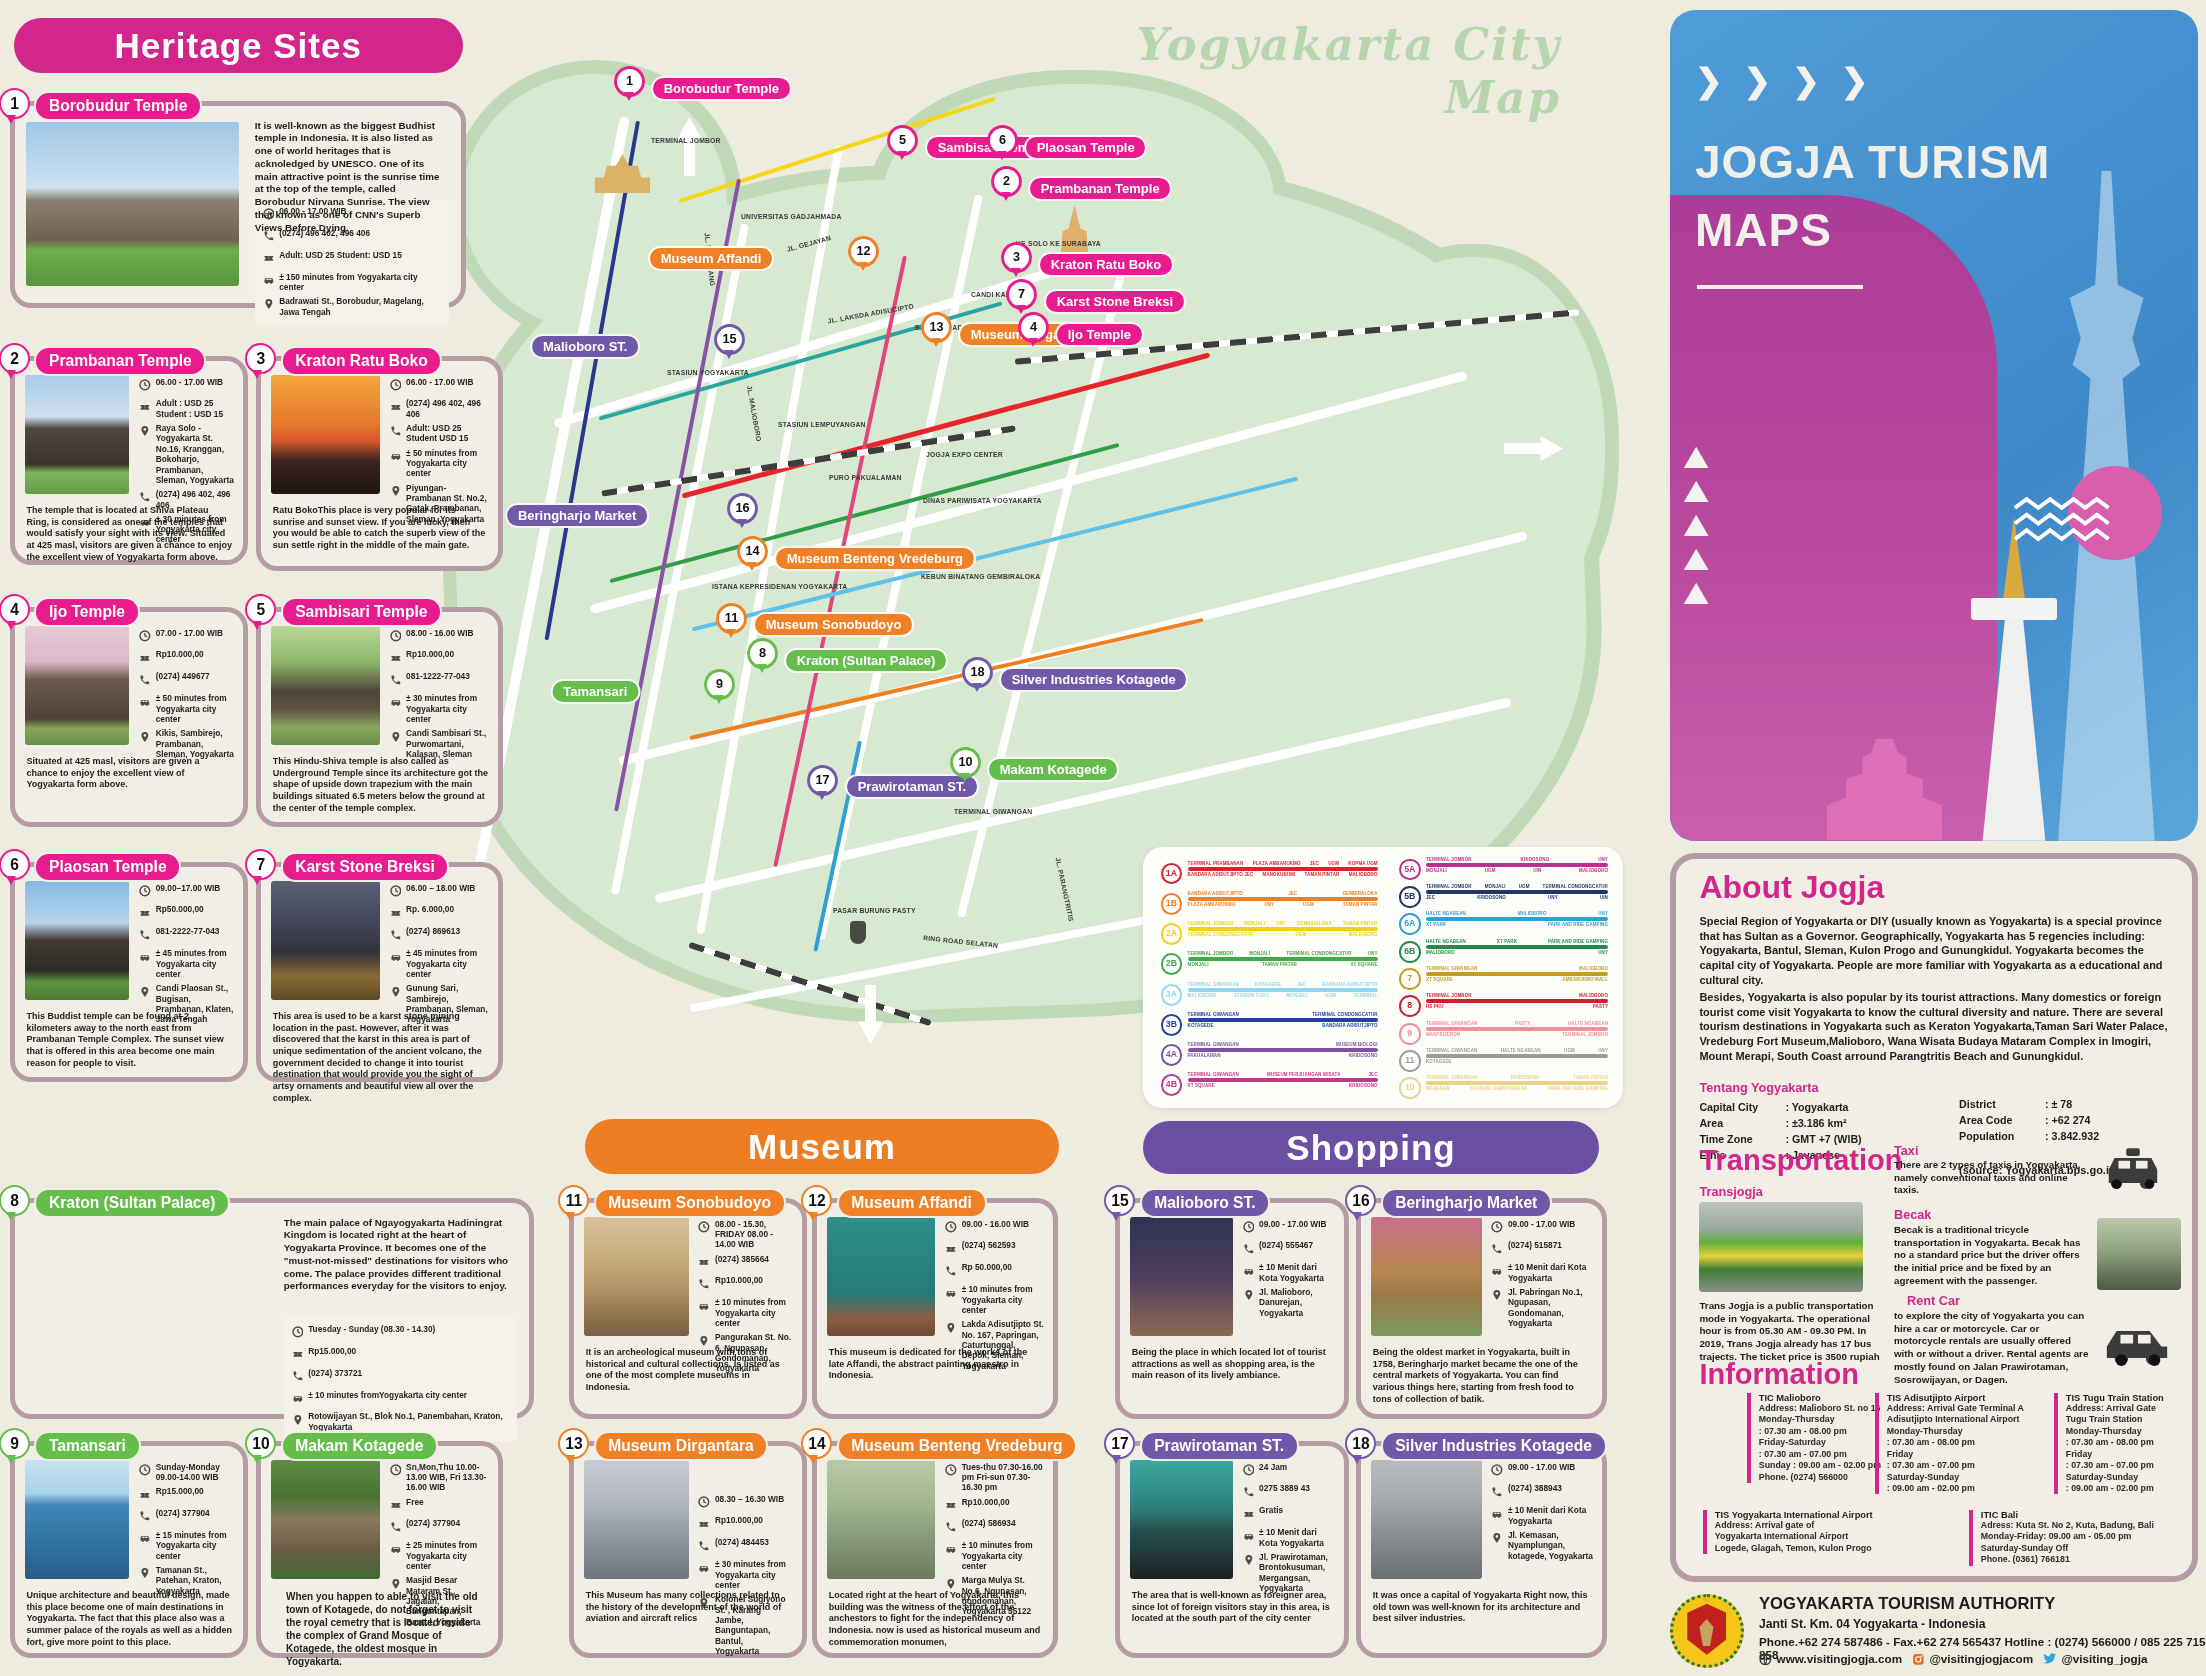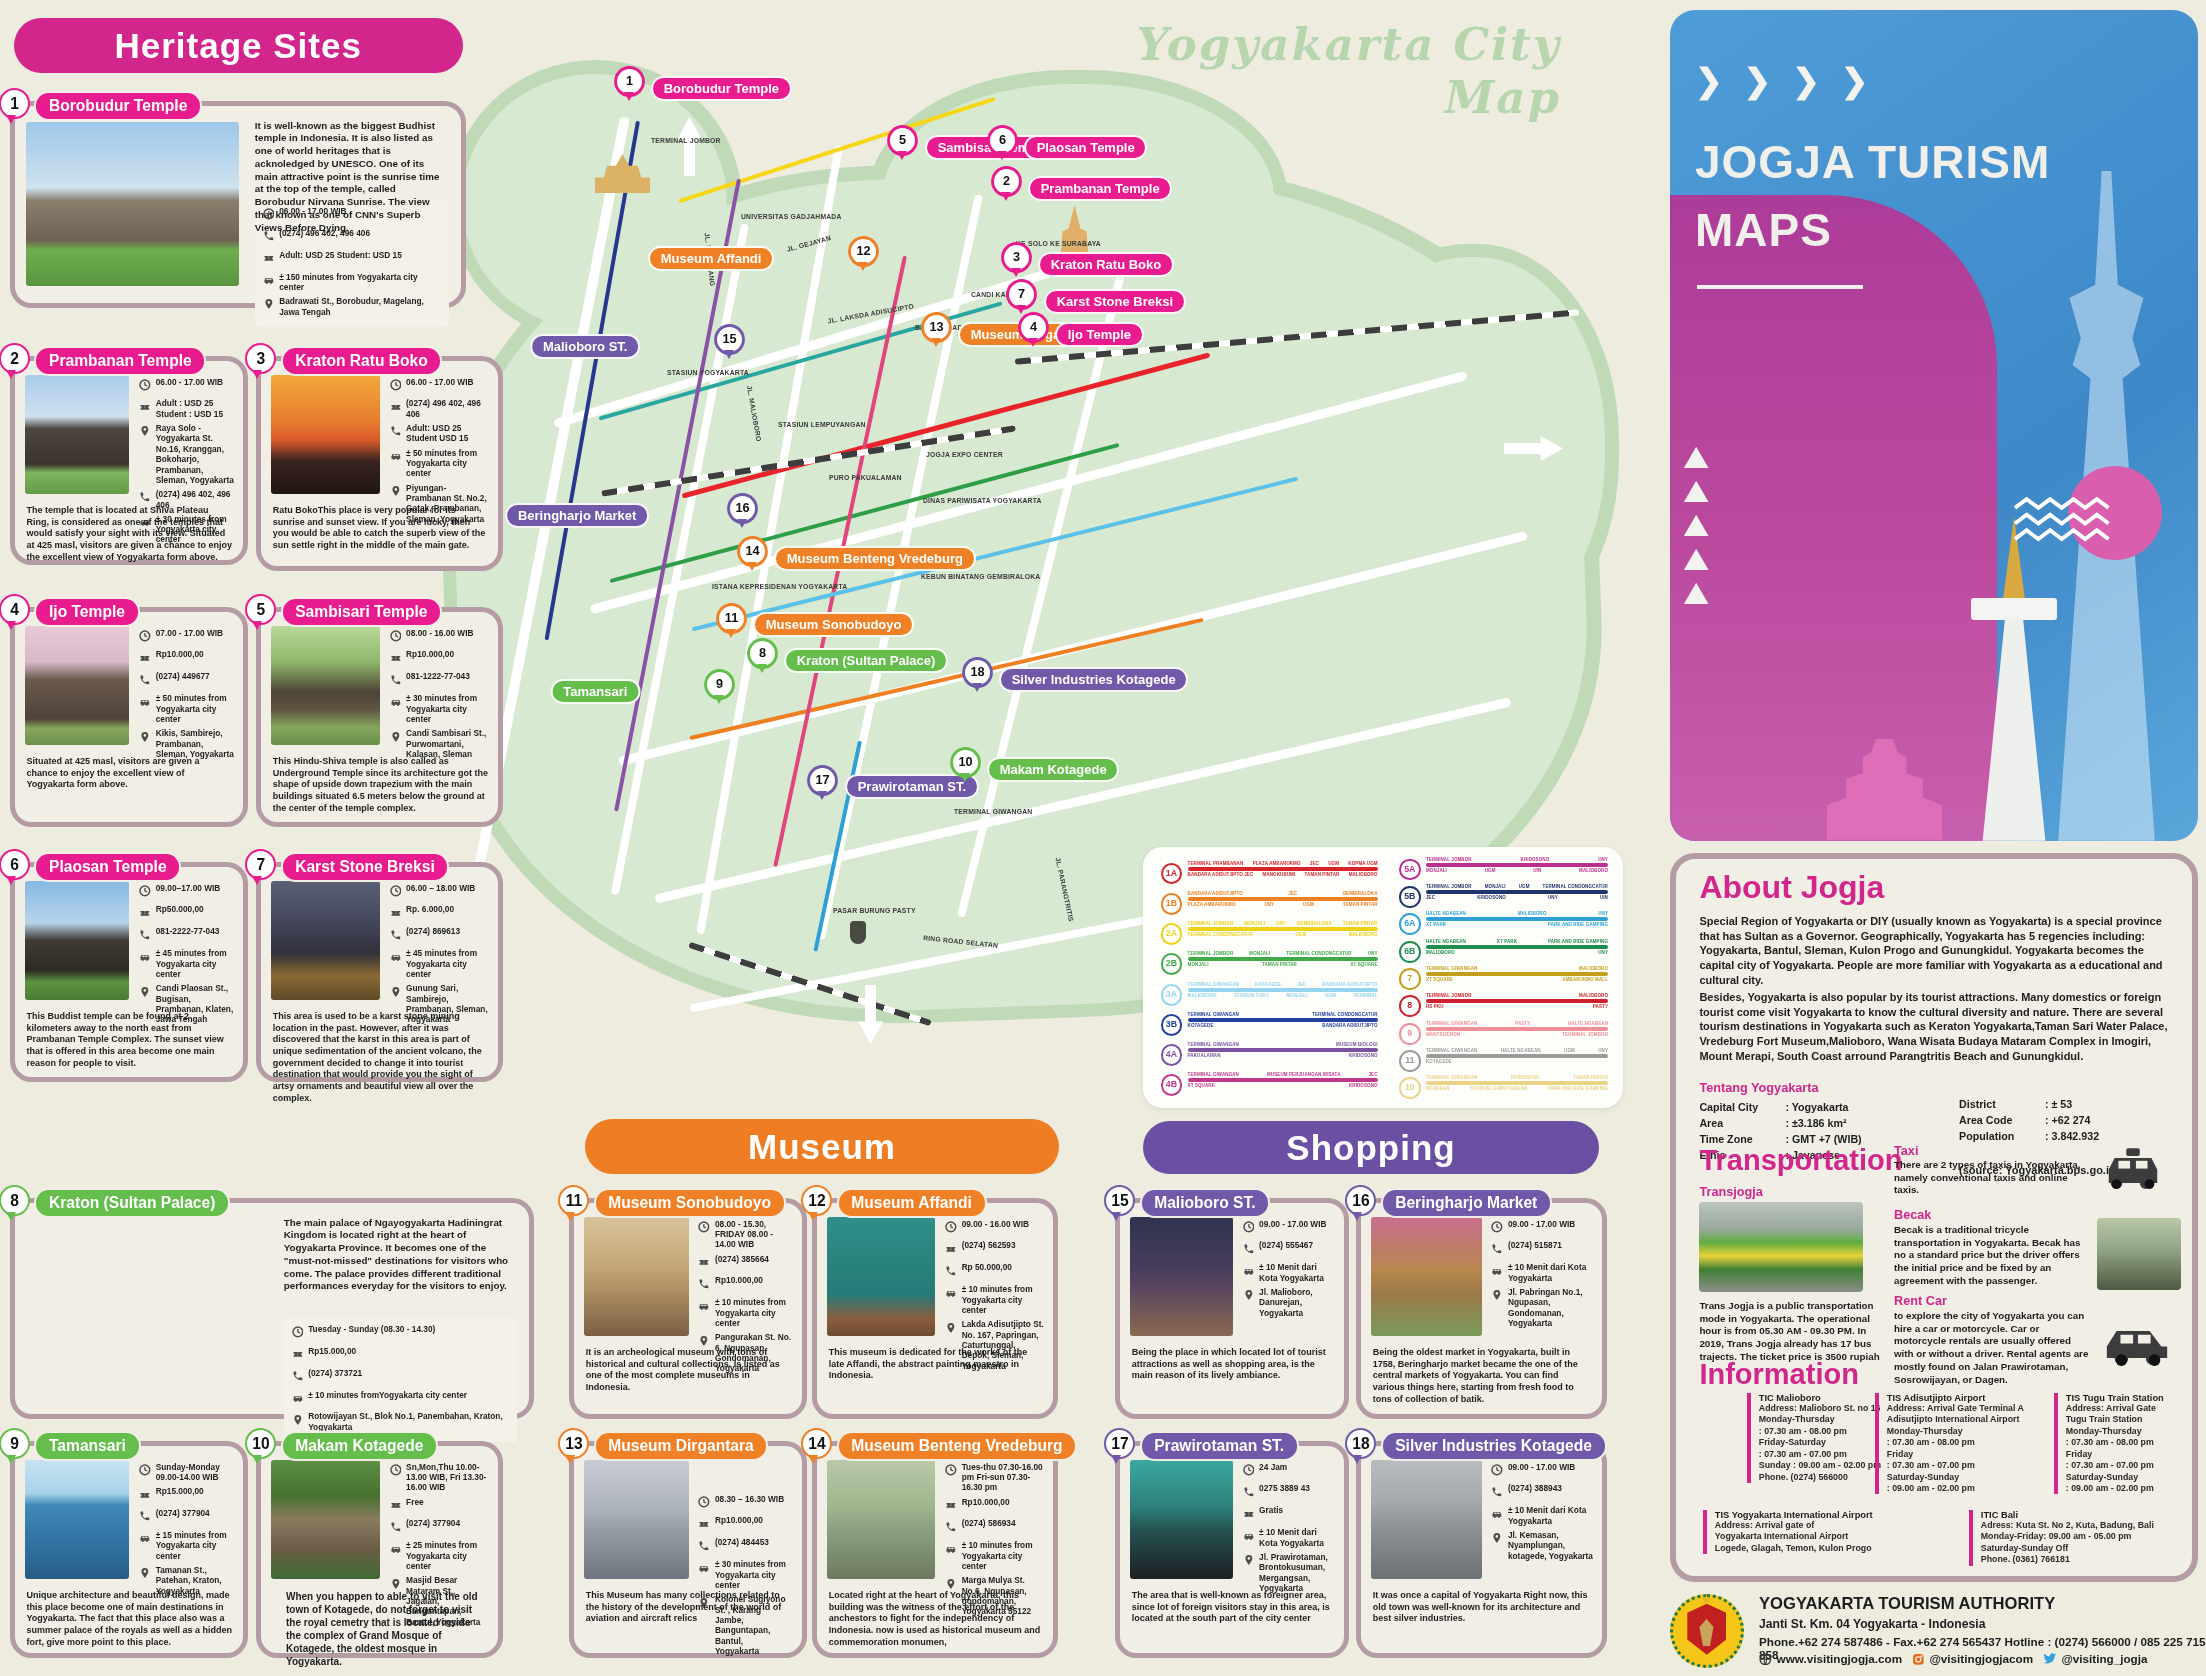--- a/index.html
+++ b/index.html
@@ -1287,21 +1287,21 @@
           <div class="v">: GMT +7 (WIB)</div>
         </div>
         <div class="kv">
           <div class="k">Etnic</div>
           <div class="v">: Javanese</div>
         </div>
       </div>
     <div class="abs" id="facts-right" style="left:283px;top:237px;width:230px;">
         <div class="kv">
           <div class="k">District</div>
-          <div class="v">: ± 53</div>
+          <div class="v">: ± 78</div>
         </div>
         <div class="kv">
           <div class="k">Area Code</div>
           <div class="v">: +62 274</div>
         </div>
         <div class="kv">
           <div class="k">Population</div>
           <div class="v">: 3.842.932</div>
         </div>
       </div>
@@ -1320,21 +1320,21 @@
           <path d="M8 22 L14 10 h38 l6 12 v14 h-6 a6 6 0 0 1-12 0 H22 a6 6 0 0 1-12 0 H8z" fill="#3c3c3c"></path>
           <rect x="18" y="13" width="12" height="8" fill="#f0eee5"></rect>
           <rect x="36" y="13" width="12" height="8" fill="#f0eee5"></rect>
           <circle cx="16" cy="37" r="5" fill="#111"></circle>
           <circle cx="50" cy="37" r="5" fill="#111"></circle>
         </svg>
     </div>
     <div class="abs pinkhead" style="left:218px;top:349px;font-size:12.7px;">Becak</div>
     <div class="abs stext" style="left:218px;top:365px;width:195px;">Becak is a traditional tricycle transportation in Yogyakarta. Becak has no a standard price but the driver offers the initial price and be fixed by an agreement with the passenger.</div>
     <div class="abs" style="left:421px;top:359px;width:84px;height:72px;border-radius:3.9px;background:linear-gradient(180deg,#b9c9a8 0%,#8fa382 45%,#6b7a5c 75%,#4e5a44 100%);"></div>
-    <div class="abs pinkhead" style="left:218px;top:435px;font-size:12.7px;">Rent Car</div>
+    <div class="abs pinkhead" style="left:231px;top:435px;font-size:12.7px;">Rent Car</div>
     <div class="abs stext" style="left:218px;top:451px;width:199px;">to explore the city of Yogyakarta you can hire a car or motorcycle. Car or motorcycle rentals are usually offered with or without a driver. Rental agents are mostly found on Jalan Prawirotaman, Sosrowijayan, or Dagen.</div>
     <div class="abs" style="left:425px;top:464px;">
       <svg width="72" height="43" viewBox="0 0 74 44">
           <path d="M6 24 L16 8 h34 l12 16 h6 v12 h-8 a7 7 0 0 1-14 0 H28 a7 7 0 0 1-14 0 H6z" fill="#3c3c3c"></path>
           <rect x="20" y="12" width="13" height="9" fill="#f0eee5"></rect>
           <rect x="38" y="12" width="13" height="9" fill="#f0eee5"></rect>
           <circle cx="21" cy="38" r="6" fill="#111"></circle>
           <circle cx="55" cy="38" r="6" fill="#111"></circle>
         </svg>
     </div>

